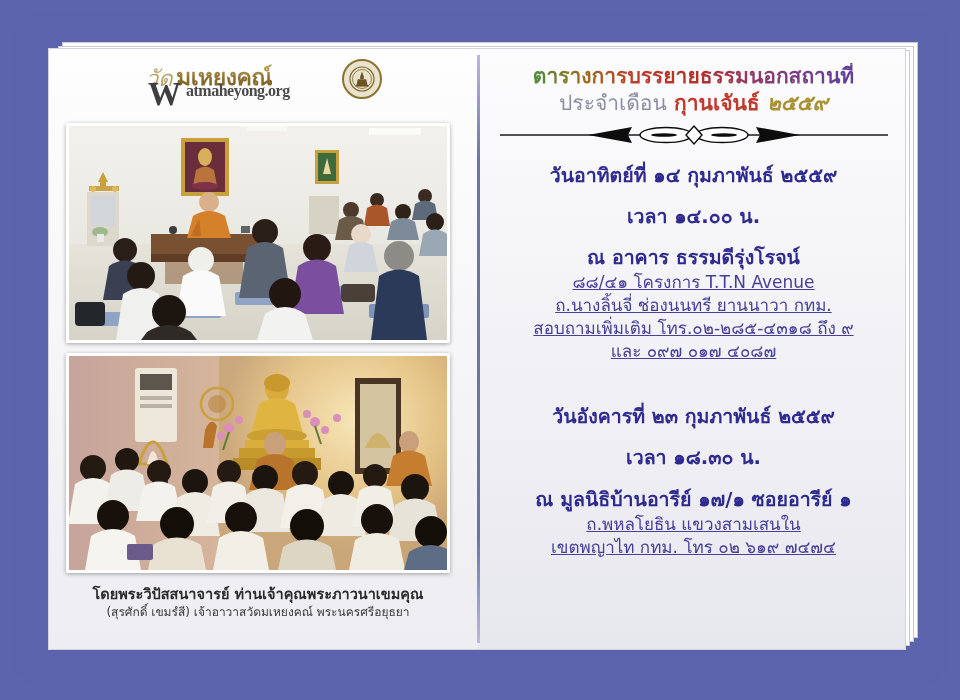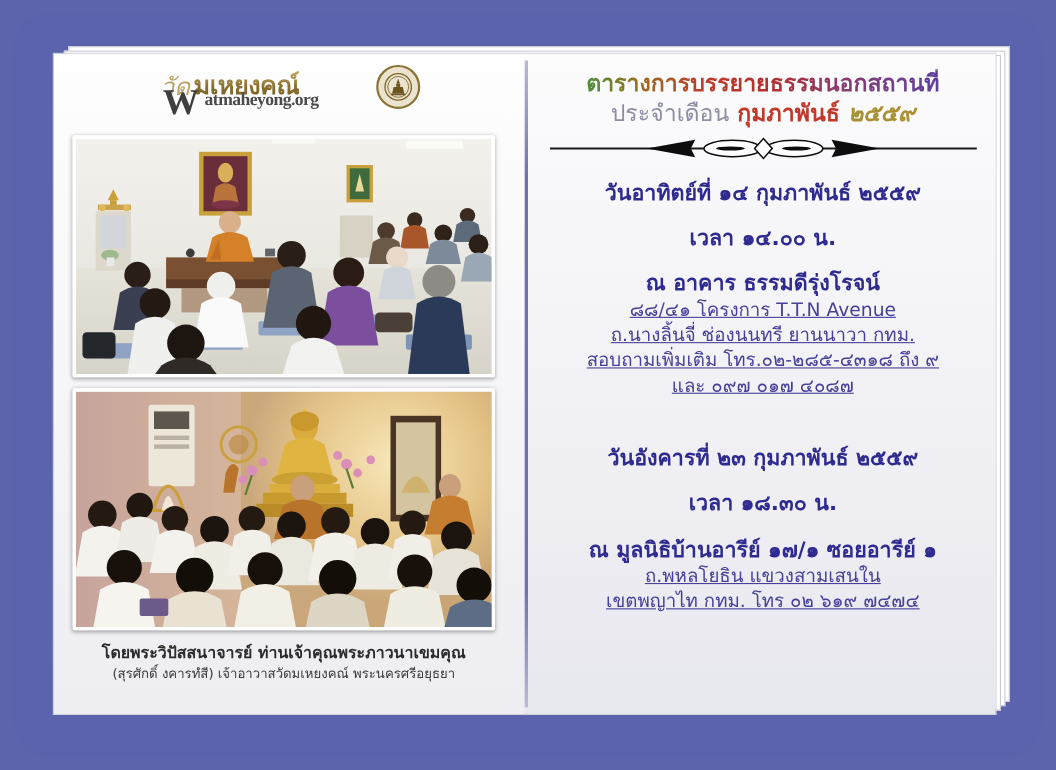--- a/index.html
+++ b/index.html
@@ -344,32 +344,32 @@
               <path d="M286 184 q22 -14 44 0 l6 30 h-56 z" fill="#efece2"></path>
             <circle cx="362" cy="176" r="16" fill="#140e09"></circle>
               <path d="M340 196 q22 -14 44 0 l5 18 h-54 z" fill="#5d6d86"></path>
           </g>
           <rect x="58" y="188" width="26" height="16" rx="2" fill="#6b5b8a"></rect>
         </svg>
       </div>
 
       <div class="caption">
         <div class="cap1">โดยพระวิปัสสนาจารย์ ท่านเจ้าคุณพระภาวนาเขมคุณ</div>
-        <div class="cap2">(สุรศักดิ์ งคารทํสี) เจ้าอาวาสวัดมเหยงคณ์ พระนครศรีอยุธยา</div>
+        <div class="cap2">(สุรศักดิ์ เขมรํสี) เจ้าอาวาสวัดมเหยงคณ์ พระนครศรีอยุธยา</div>
       </div>
     </div>
 
     <div class="divider-v"></div>
 
     <div class="right-pane">
 
       <div class="title1">ตารางการบรรยายธรรมนอกสถานที่</div>
       <div class="title2">
         <span class="t2-a">ประจำเดือน</span>
-        <span class="t2-b">กุมภาพันธ์</span>
+        <span class="t2-b">กุานเจันธ์</span>
         <span class="t2-c">๒๕๕๙</span>
       </div>
 
       <div class="orn">
         <svg width="396" height="26" viewBox="0 0 396 26">
           <line x1="4" y1="13" x2="392" y2="13" stroke="#1a1a1a" stroke-width="1.6"></line>
           <path d="M92 13 L136 5 L132 13 L136 21 Z" fill="#0d0d0d"></path>
           <path d="M304 13 L260 5 L264 13 L260 21 Z" fill="#0d0d0d"></path>
           <ellipse cx="170" cy="13" rx="26" ry="7.5" fill="#fff" stroke="#0d0d0d" stroke-width="1.4"></ellipse>
           <ellipse cx="226" cy="13" rx="26" ry="7.5" fill="#fff" stroke="#0d0d0d" stroke-width="1.4"></ellipse>

